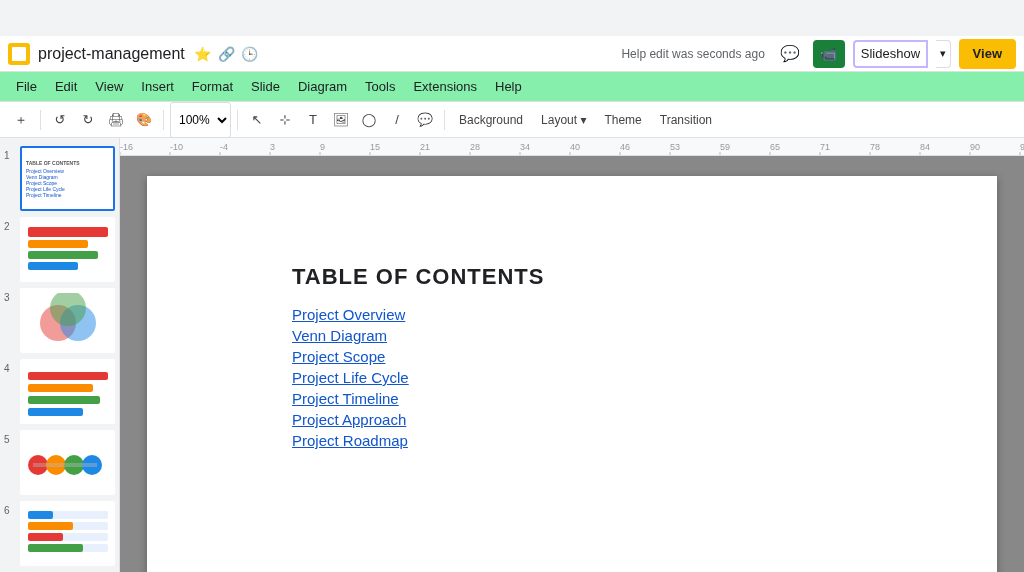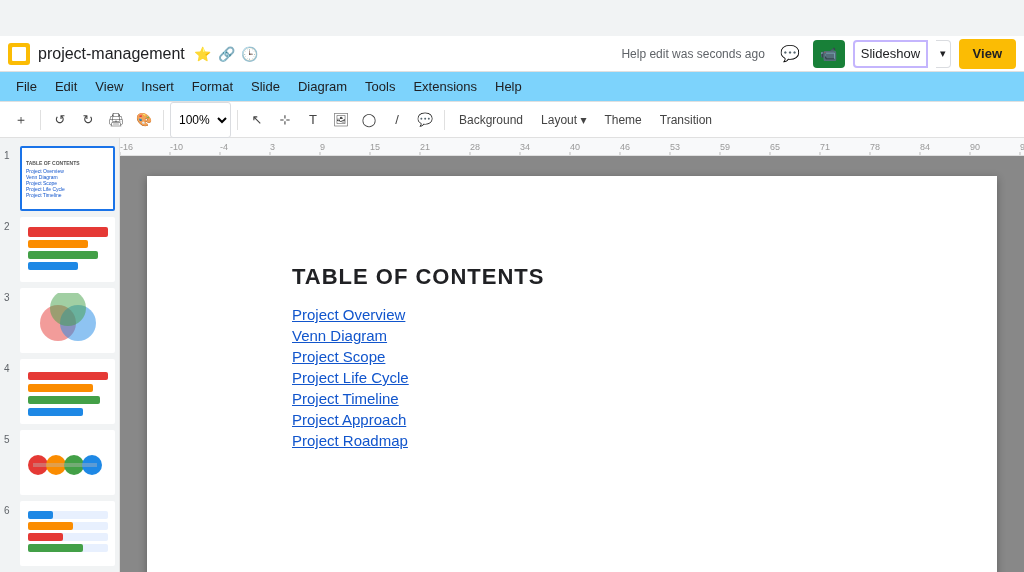--- a/index.html
+++ b/index.html
@@ -96,21 +96,21 @@
       padding: 0 14px;
       font-size: 13px;
       font-weight: 600;
       cursor: pointer;
       color: #202124;
     }
 
     
     #menu-bar {
       height: 30px;
-      background: #7dd3fc;
+      background: #86efac;
       display: flex;
       align-items: center;
       padding: 0 8px;
       border-bottom: 1px solid #e0e0e0;
       gap: 2px;
     }
     .menu-item {
       padding: 3px 8px;
       border-radius: 3px;
       cursor: pointer;

